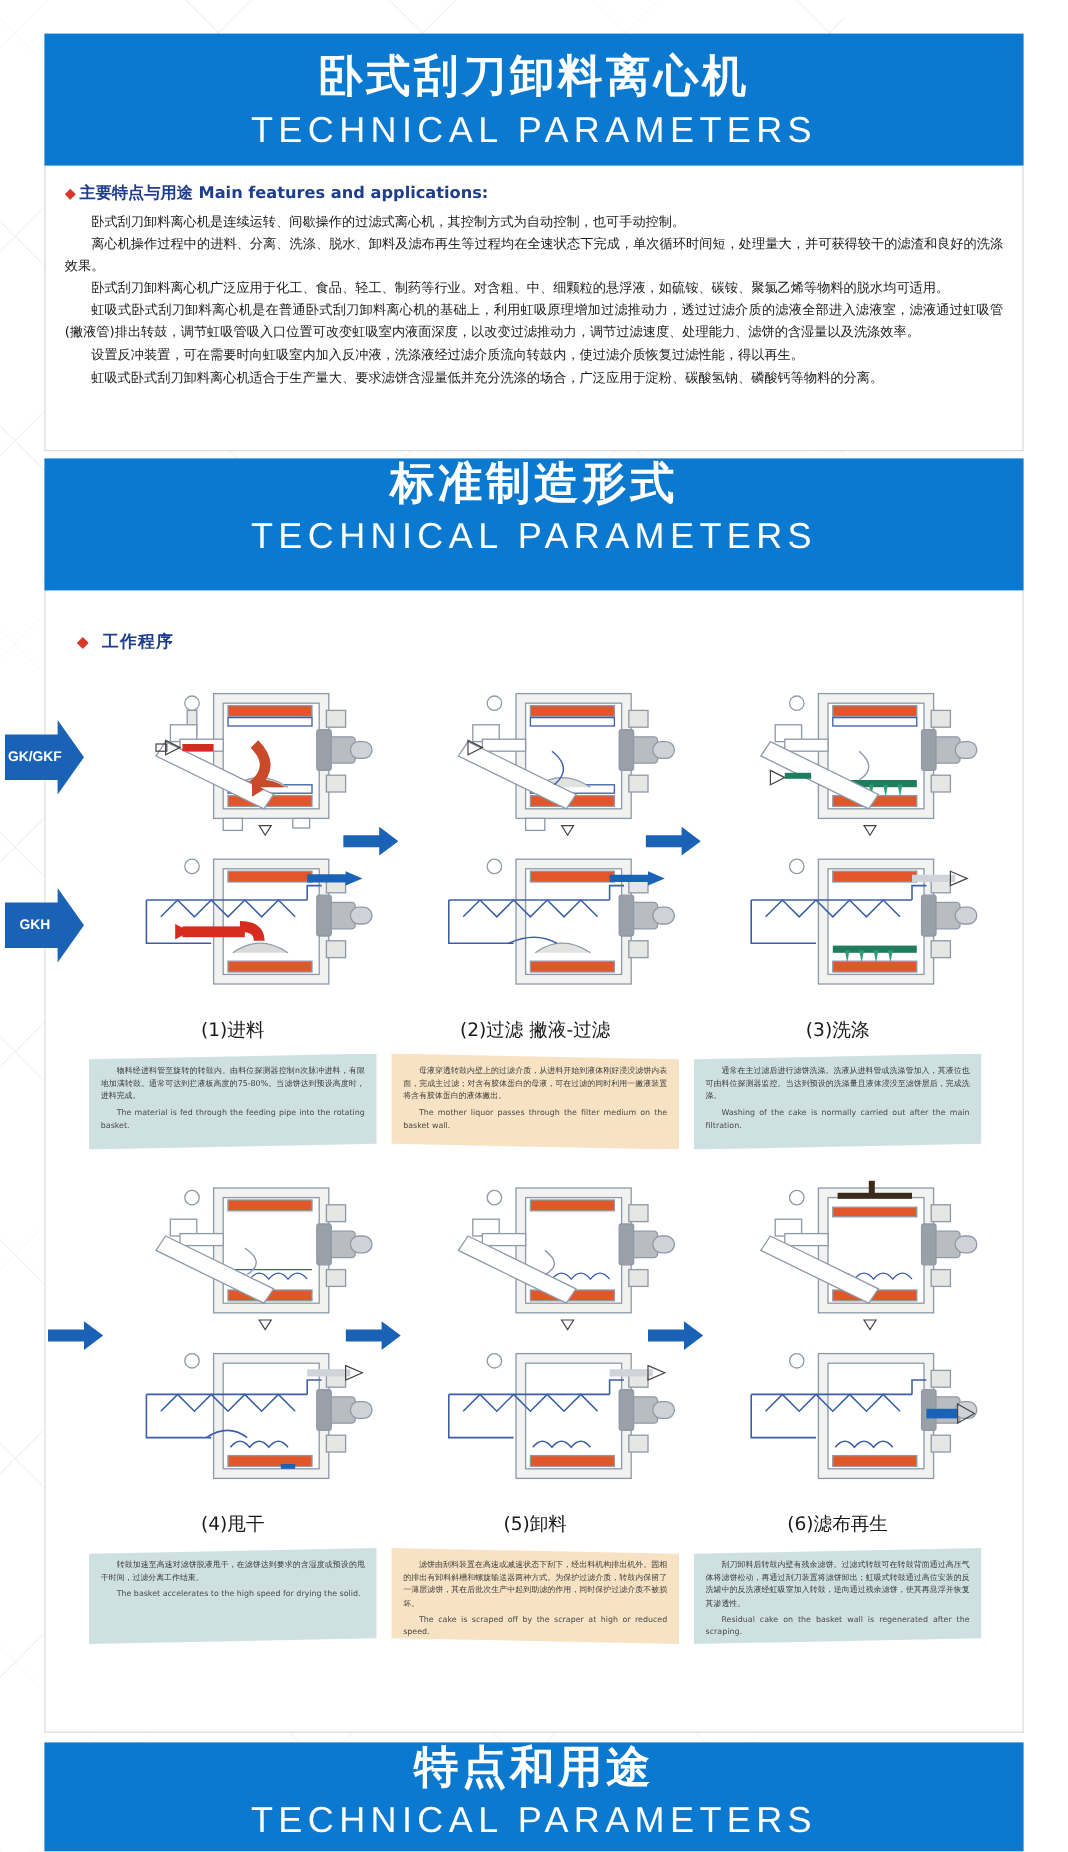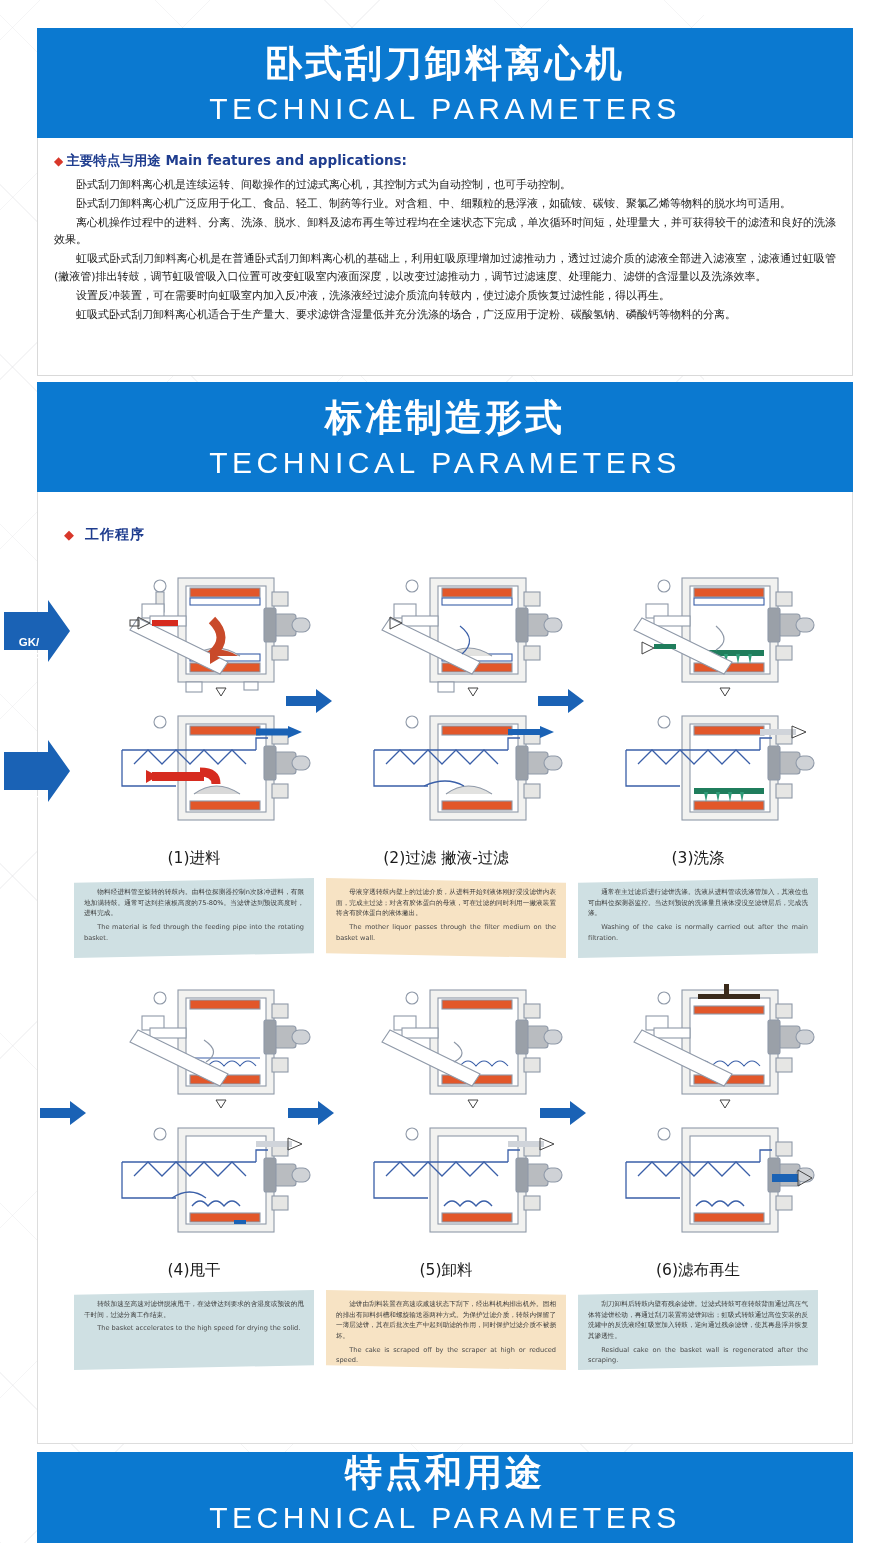--- a/index.html
+++ b/index.html
@@ -102,21 +102,21 @@
   }
   .banner .b-en {
     font-size: 30px;
     letter-spacing: 4.5px;
     font-family: "Liberation Sans", sans-serif;
     font-weight: 300;
     margin-top: 6px;
   }
 
   #banner-top   { top: 28px;   height: 110px; padding-top: 15px; }
-  #banner-mid   { top: 382px;  height: 110px; padding-top: 15px; }
+  #banner-mid   { top: 382px;  height: 110px; }
   #banner-bot   { top: 1452px; height: 91px;  padding-top: 0; }
 
   
   .features {
     position: absolute;
     left: 37px;
     top: 138px;
     width: 816px;
     height: 238px;
     background: #ffffff;
@@ -248,23 +248,23 @@
     left: -34px;
     width: 66px;
     height: 66px;
   }
   .tagarrow svg { display: block; }
   .tagarrow .tagtext {
     position: absolute;
     left: 0; top: 0;
     width: 50px; height: 66px;
     display: flex;
-    flex-direction: column;
+    flex-direction: row;
     align-items: center;
-    justify-content: flex-end;
+    justify-content: center;
     color: #ffffff;
     font-weight: bold;
     font-size: 11.5px;
     line-height: 1.25;
     font-family: "Liberation Sans", sans-serif;
   }
   #tag-gk  { top: 28px; }
   #tag-gkh { top: 168px; }
 
   
@@ -383,22 +383,22 @@
     <div class="b-cn">卧式刮刀卸料离心机</div>
     <div class="b-en">TECHNICAL PARAMETERS</div>
   </div>
 
   <div class="features">
     <div class="feat-head">
       <span class="dia">◆</span><span>主要特点与用途</span>
       <span>Main features and applications:</span>
     </div>
     <p class="feat-p">卧式刮刀卸料离心机是连续运转、间歇操作的过滤式离心机，其控制方式为自动控制，也可手动控制。</p>
+    <p class="feat-p">离心机操作过程中的进料、分离、洗涤、脱水、卸料及滤布再生等过程均在全速状态下完成，单次循环时间短，处理量大，并可获得较干的滤渣和良好的洗涤效果。</p>
     <p class="feat-p">卧式刮刀卸料离心机广泛应用于化工、食品、轻工、制药等行业。对含粗、中、细颗粒的悬浮液，如硫铵、碳铵、聚氯乙烯等物料的脱水均可适用。</p>
-    <p class="feat-p">离心机操作过程中的进料、分离、洗涤、脱水、卸料及滤布再生等过程均在全速状态下完成，单次循环时间短，处理量大，并可获得较干的滤渣和良好的洗涤效果。</p>
     <p class="feat-p">虹吸式卧式刮刀卸料离心机是在普通卧式刮刀卸料离心机的基础上，利用虹吸原理增加过滤推动力，透过过滤介质的滤液全部进入滤液室，滤液通过虹吸管(撇液管)排出转鼓，调节虹吸管吸入口位置可改变虹吸室内液面深度，以改变过滤推动力，调节过滤速度、处理能力、滤饼的含湿量以及洗涤效率。</p>
     <p class="feat-p">设置反冲装置，可在需要时向虹吸室内加入反冲液，洗涤液经过滤介质流向转鼓内，使过滤介质恢复过滤性能，得以再生。</p>
     <p class="feat-p">虹吸式卧式刮刀卸料离心机适合于生产量大、要求滤饼含湿量低并充分洗涤的场合，广泛应用于淀粉、碳酸氢钠、磷酸钙等物料的分离。</p>
   </div>
 
   <div class="banner" id="banner-mid">
     <div class="b-cn">标准制造形式</div>
     <div class="b-en">TECHNICAL PARAMETERS</div>
   </div>
 

